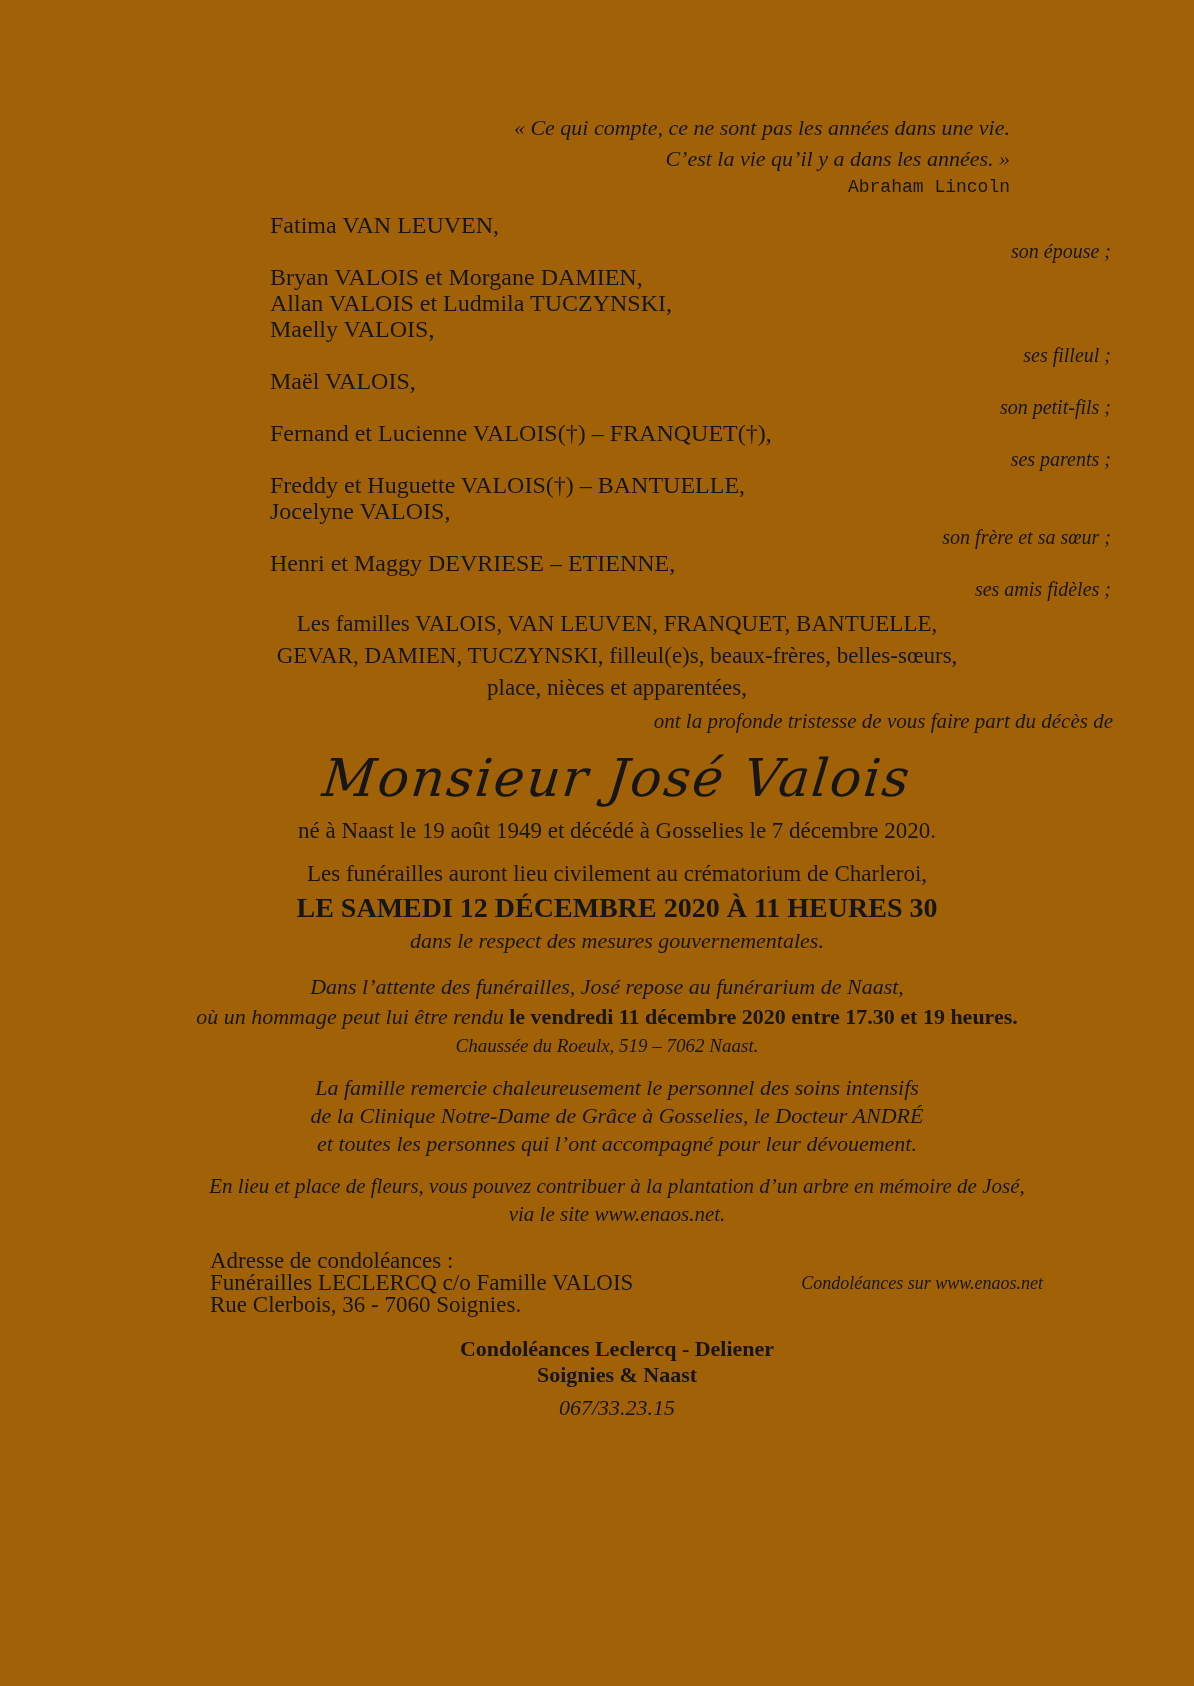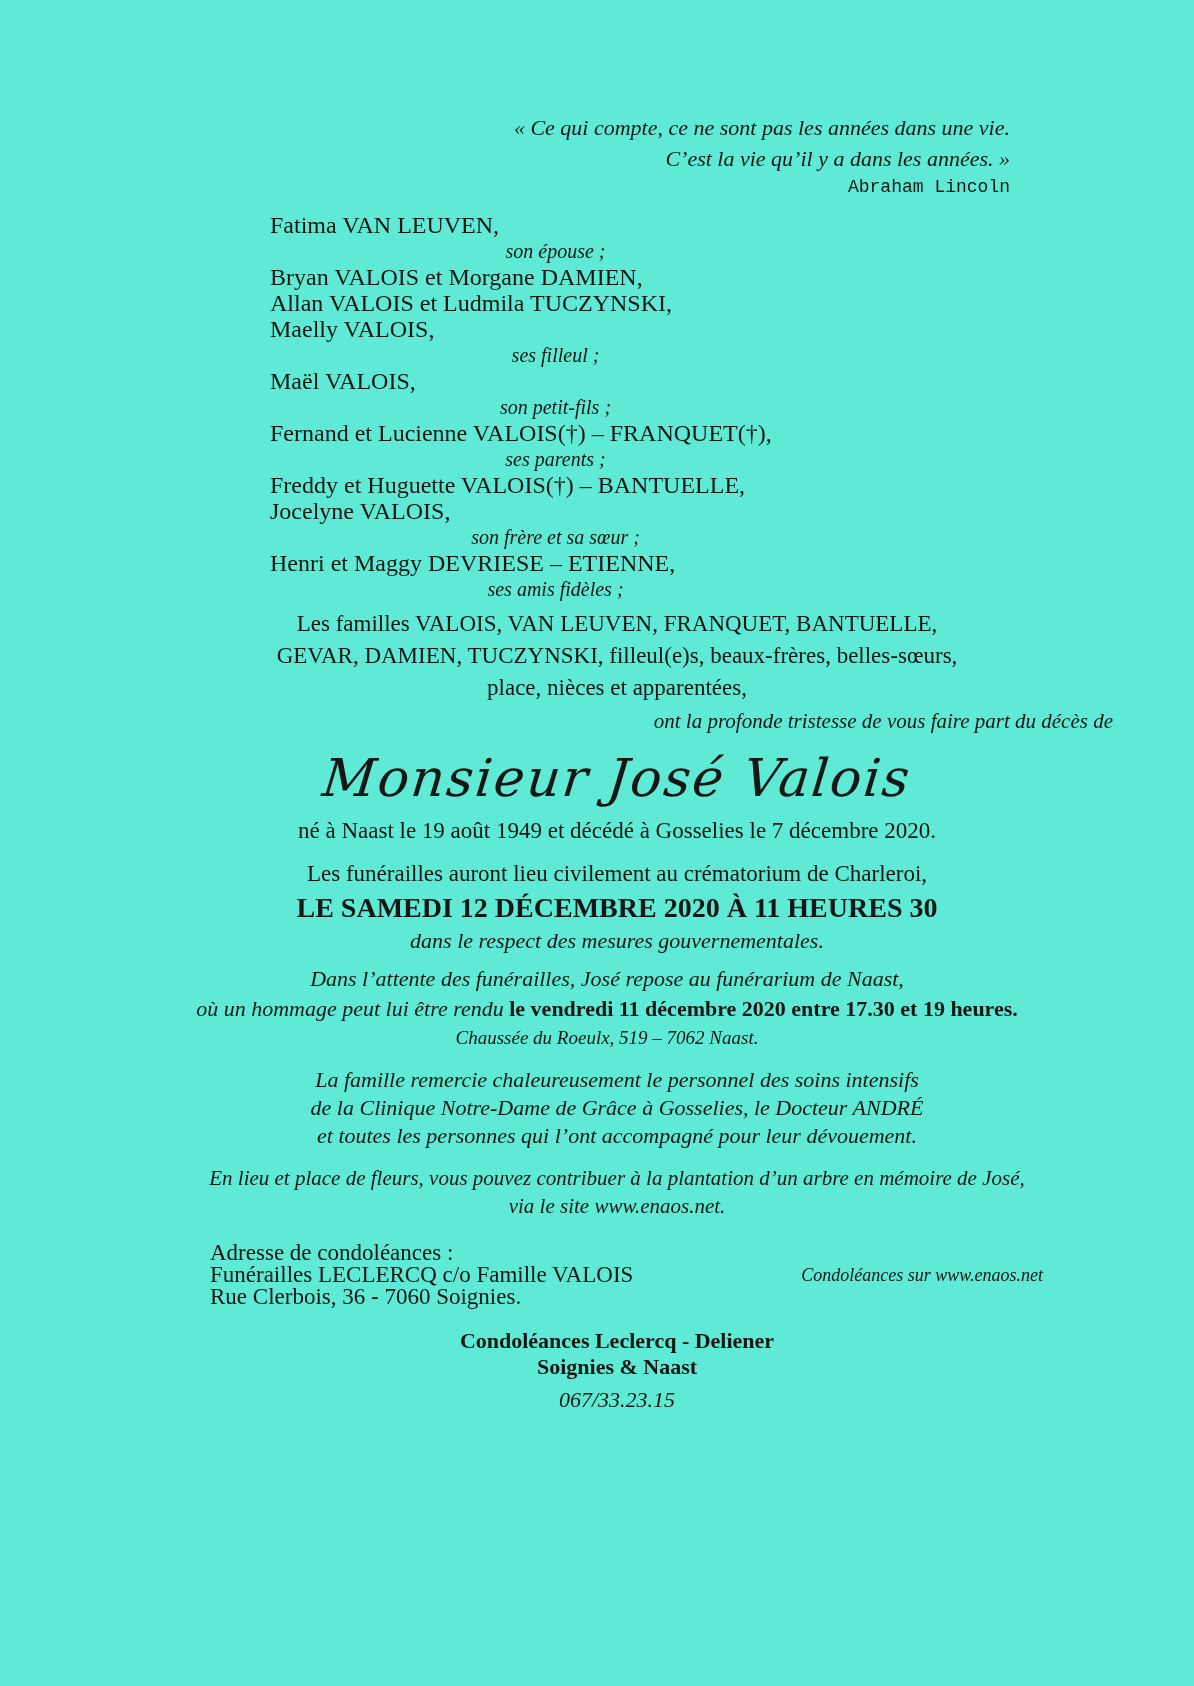--- a/index.html
+++ b/index.html
@@ -1,39 +1,39 @@
 <!DOCTYPE html>
 <html><head>
 <meta charset="utf-8">
 <style>
   html, body { margin: 0; padding: 0; background: #ffffff; }
   .page {
     position: relative;
     width: 1194px;
     height: 1686px;
-    background: #5eead4;
+    background: #a16207;
     color: #161616;
     font-family: "Liberation Serif", "DejaVu Serif", serif;
     overflow: hidden;
   }
 
   
   .quote-block { padding-top: 112px; padding-right: 184px; text-align: right; }
   .quote-line { font-style: italic; font-size: 22px; line-height: 31px; }
   .quote-author { font-size: 18px; line-height: 26px; font-style: normal; font-family: Liberation Mono, monospace; }
 
   
   .relatives { margin-top: 12px; }
   .name-line {
     text-align: left; padding-left: 270px;
     font-size: 24px; line-height: 26px;
     font-family: "Liberation Serif", serif;
   }
   .relation-line {
-    text-align: center; padding-right: 83px;
+    text-align: right; padding-right: 83px;
     font-style: italic; font-size: 20px; line-height: 26px;
   }
 
   
   .families { margin-top: 6px; text-align: center; padding-left: 40px; font-size: 23px; line-height: 32px; }
 
   .announcement {
     margin-top: 2px; text-align: right; padding-right: 81px;
     font-style: italic; font-size: 21px; line-height: 30px;
   }
@@ -47,21 +47,21 @@
     font-family: "DejaVu Serif", serif;
   }
 
   .life-dates { margin-top: 6px; text-align: center; padding-left: 40px; font-size: 23px; line-height: 30px; }
 
   .funeral { margin-top: 12px; text-align: center; padding-left: 40px; }
   .funeral-line1 { font-size: 23px; line-height: 32px; }
   .funeral-date { font-size: 28px; line-height: 36px; font-weight: bold; }
   .funeral-line3 { font-size: 22px; line-height: 30px; font-style: italic; }
 
-  .visitation { margin-top: 8px; text-align: center; padding-left: 20px; }
+  .visitation { margin-top: 16px; text-align: center; padding-left: 20px; }
   .visitation-line1 { font-size: 22px; line-height: 30px; font-style: italic; }
   .visitation-line2 { font-size: 22px; line-height: 30px; }
   .visitation-line2 .it { font-style: italic; }
   .visitation-line2 .bd { font-weight: bold; }
   .visitation-address { font-size: 19px; line-height: 28px; font-style: italic; }
 
   .thanks { margin-top: 14px; text-align: center; padding-left: 40px; font-style: italic; font-size: 22px; line-height: 28px; }
 
   .flowers { margin-top: 14px; text-align: center; padding-left: 40px; font-style: italic; font-size: 21px; line-height: 28px; }
 

